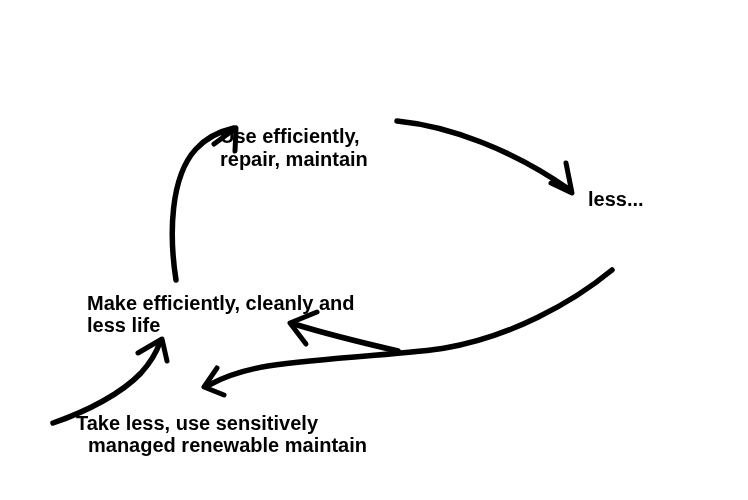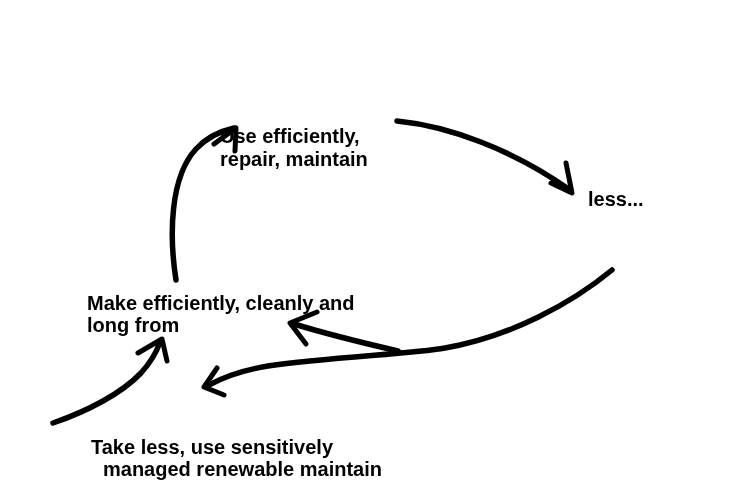--- a/index.html
+++ b/index.html
@@ -25,21 +25,21 @@
     color: #000000;
     font-weight: bold;
     font-size: 20px;
     line-height: 23px;
     white-space: nowrap;
   }
   .node span { display: block; }
   .node-use   { left: 220px; top: 78px; margin-top: 47px;  }
   .node-reuse { left: 588px; top: 187px; line-height: 24px; }
   .node-make  { left: 87px;  top: 292px; line-height: 22px; }
-  .node-take  { left: 91px;  top: 412px; line-height: 22px; margin-top: 24px; }
+  .node-take  { left: 76px;  top: 412px; line-height: 22px; }
   .node-take .indent { padding-left: 12px; }
   .stroke {
     fill: none;
     stroke: #000000;
     stroke-width: 5.5;
     stroke-linecap: round;
     stroke-linejoin: round;
   }
   .barb { stroke-width: 5; }
 </style>
@@ -80,21 +80,21 @@
     <span>Use efficiently,</span>
     <span>repair, maintain</span>
   </div>
 
   <div class="node node-reuse">
     <span>less...</span>
   </div>
 
   <div class="node node-make">
     <span>Make efficiently, cleanly and</span>
-    <span>long from</span>
+    <span>less life</span>
   </div>
 
   <div class="node node-take">
     <span>Take less, use sensitively</span>
     <span class="indent">managed renewable maintain</span>
   </div>
 
 </div>
 
 </body></html>

